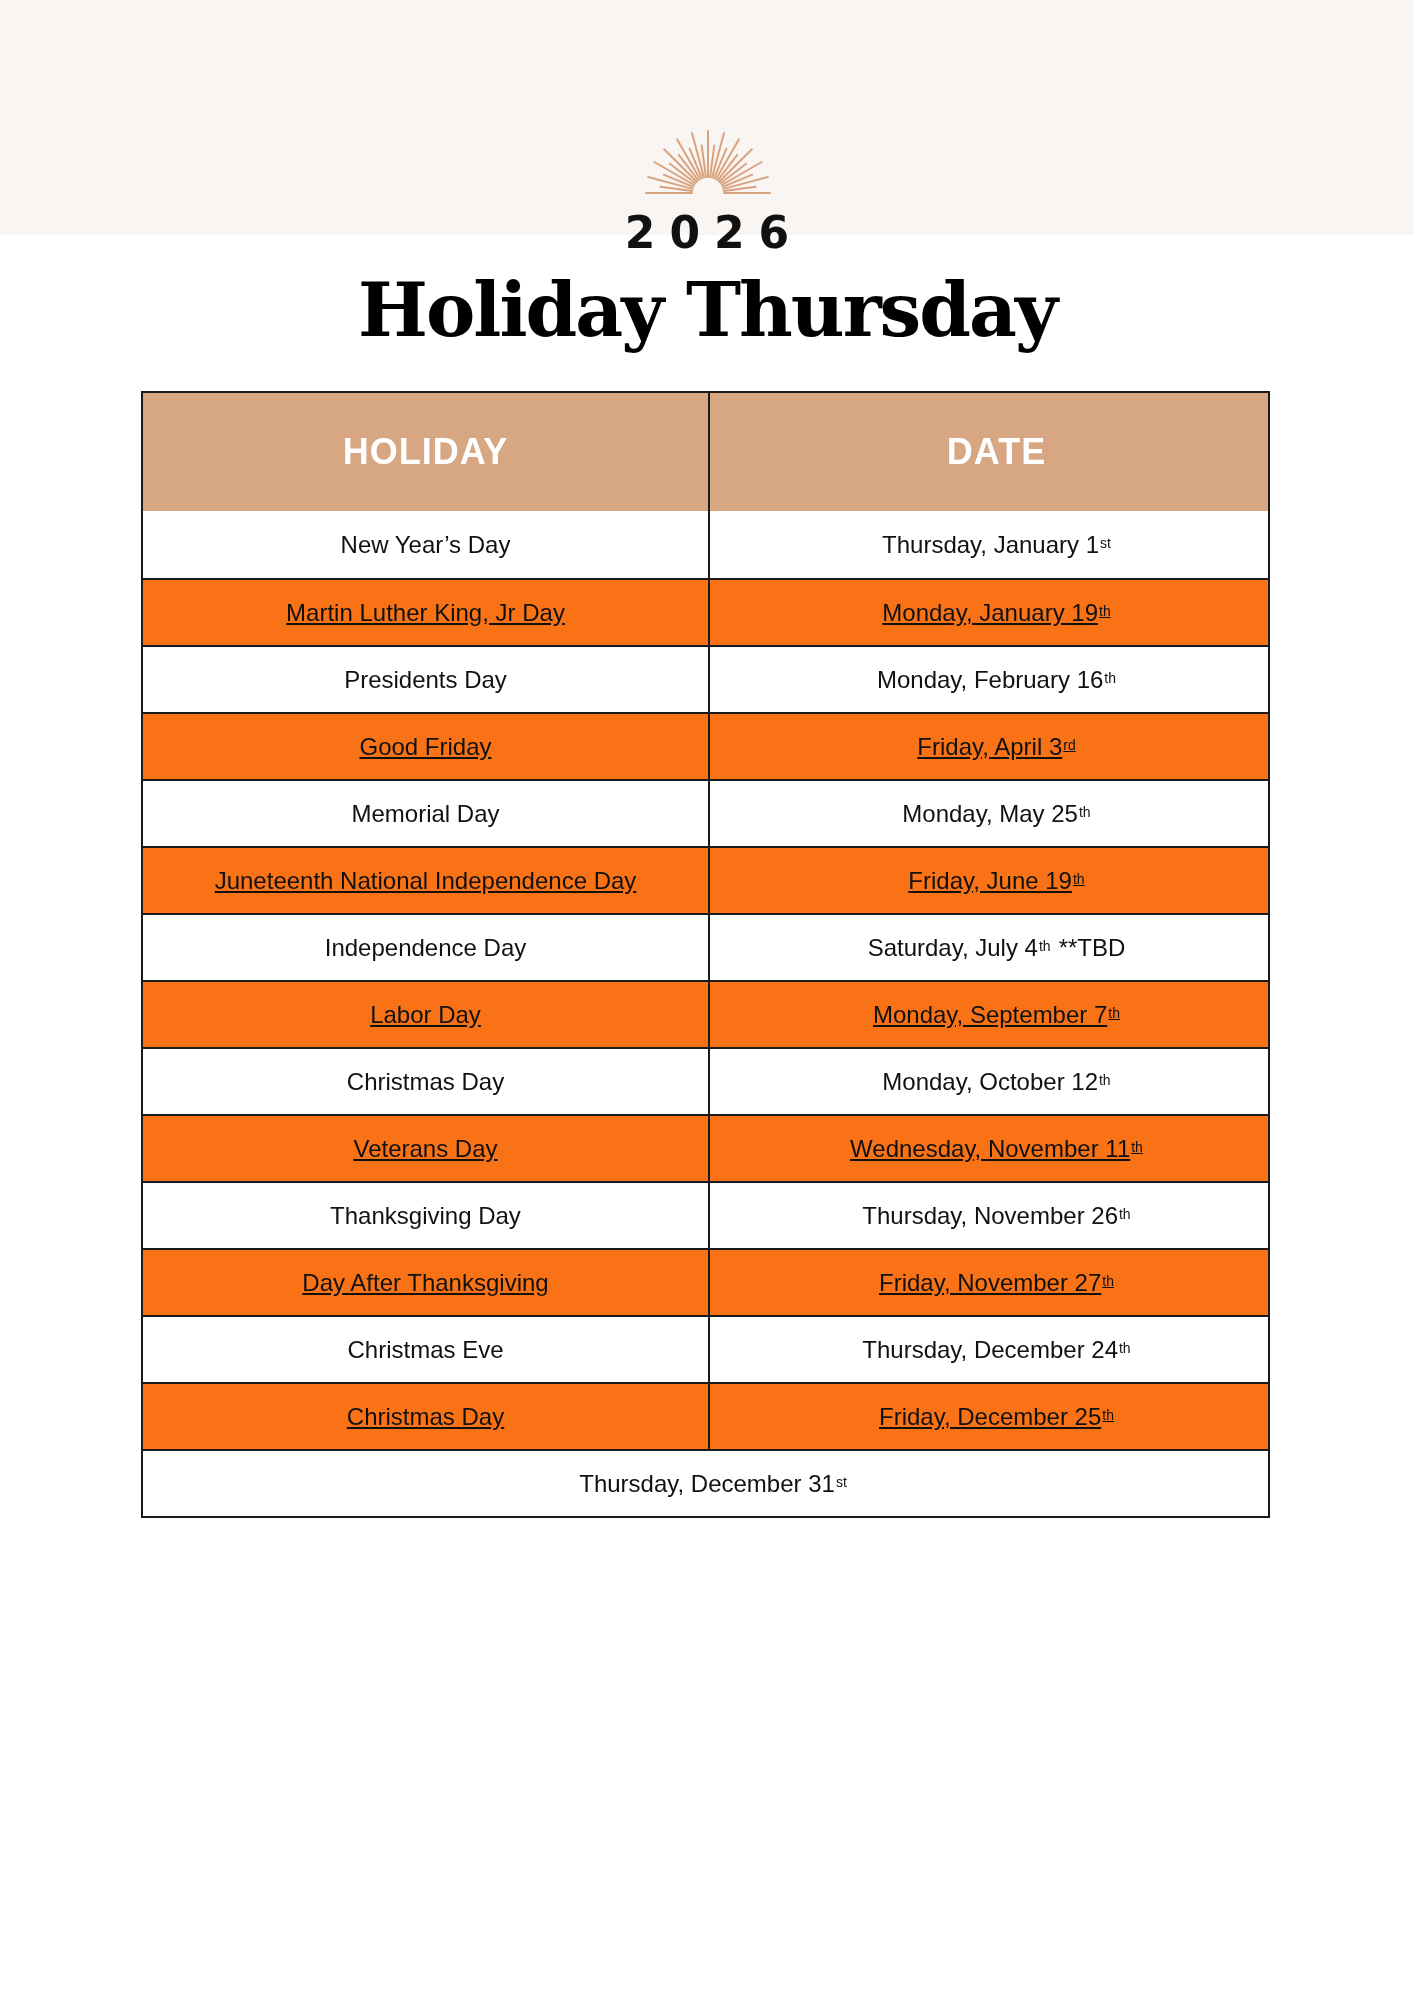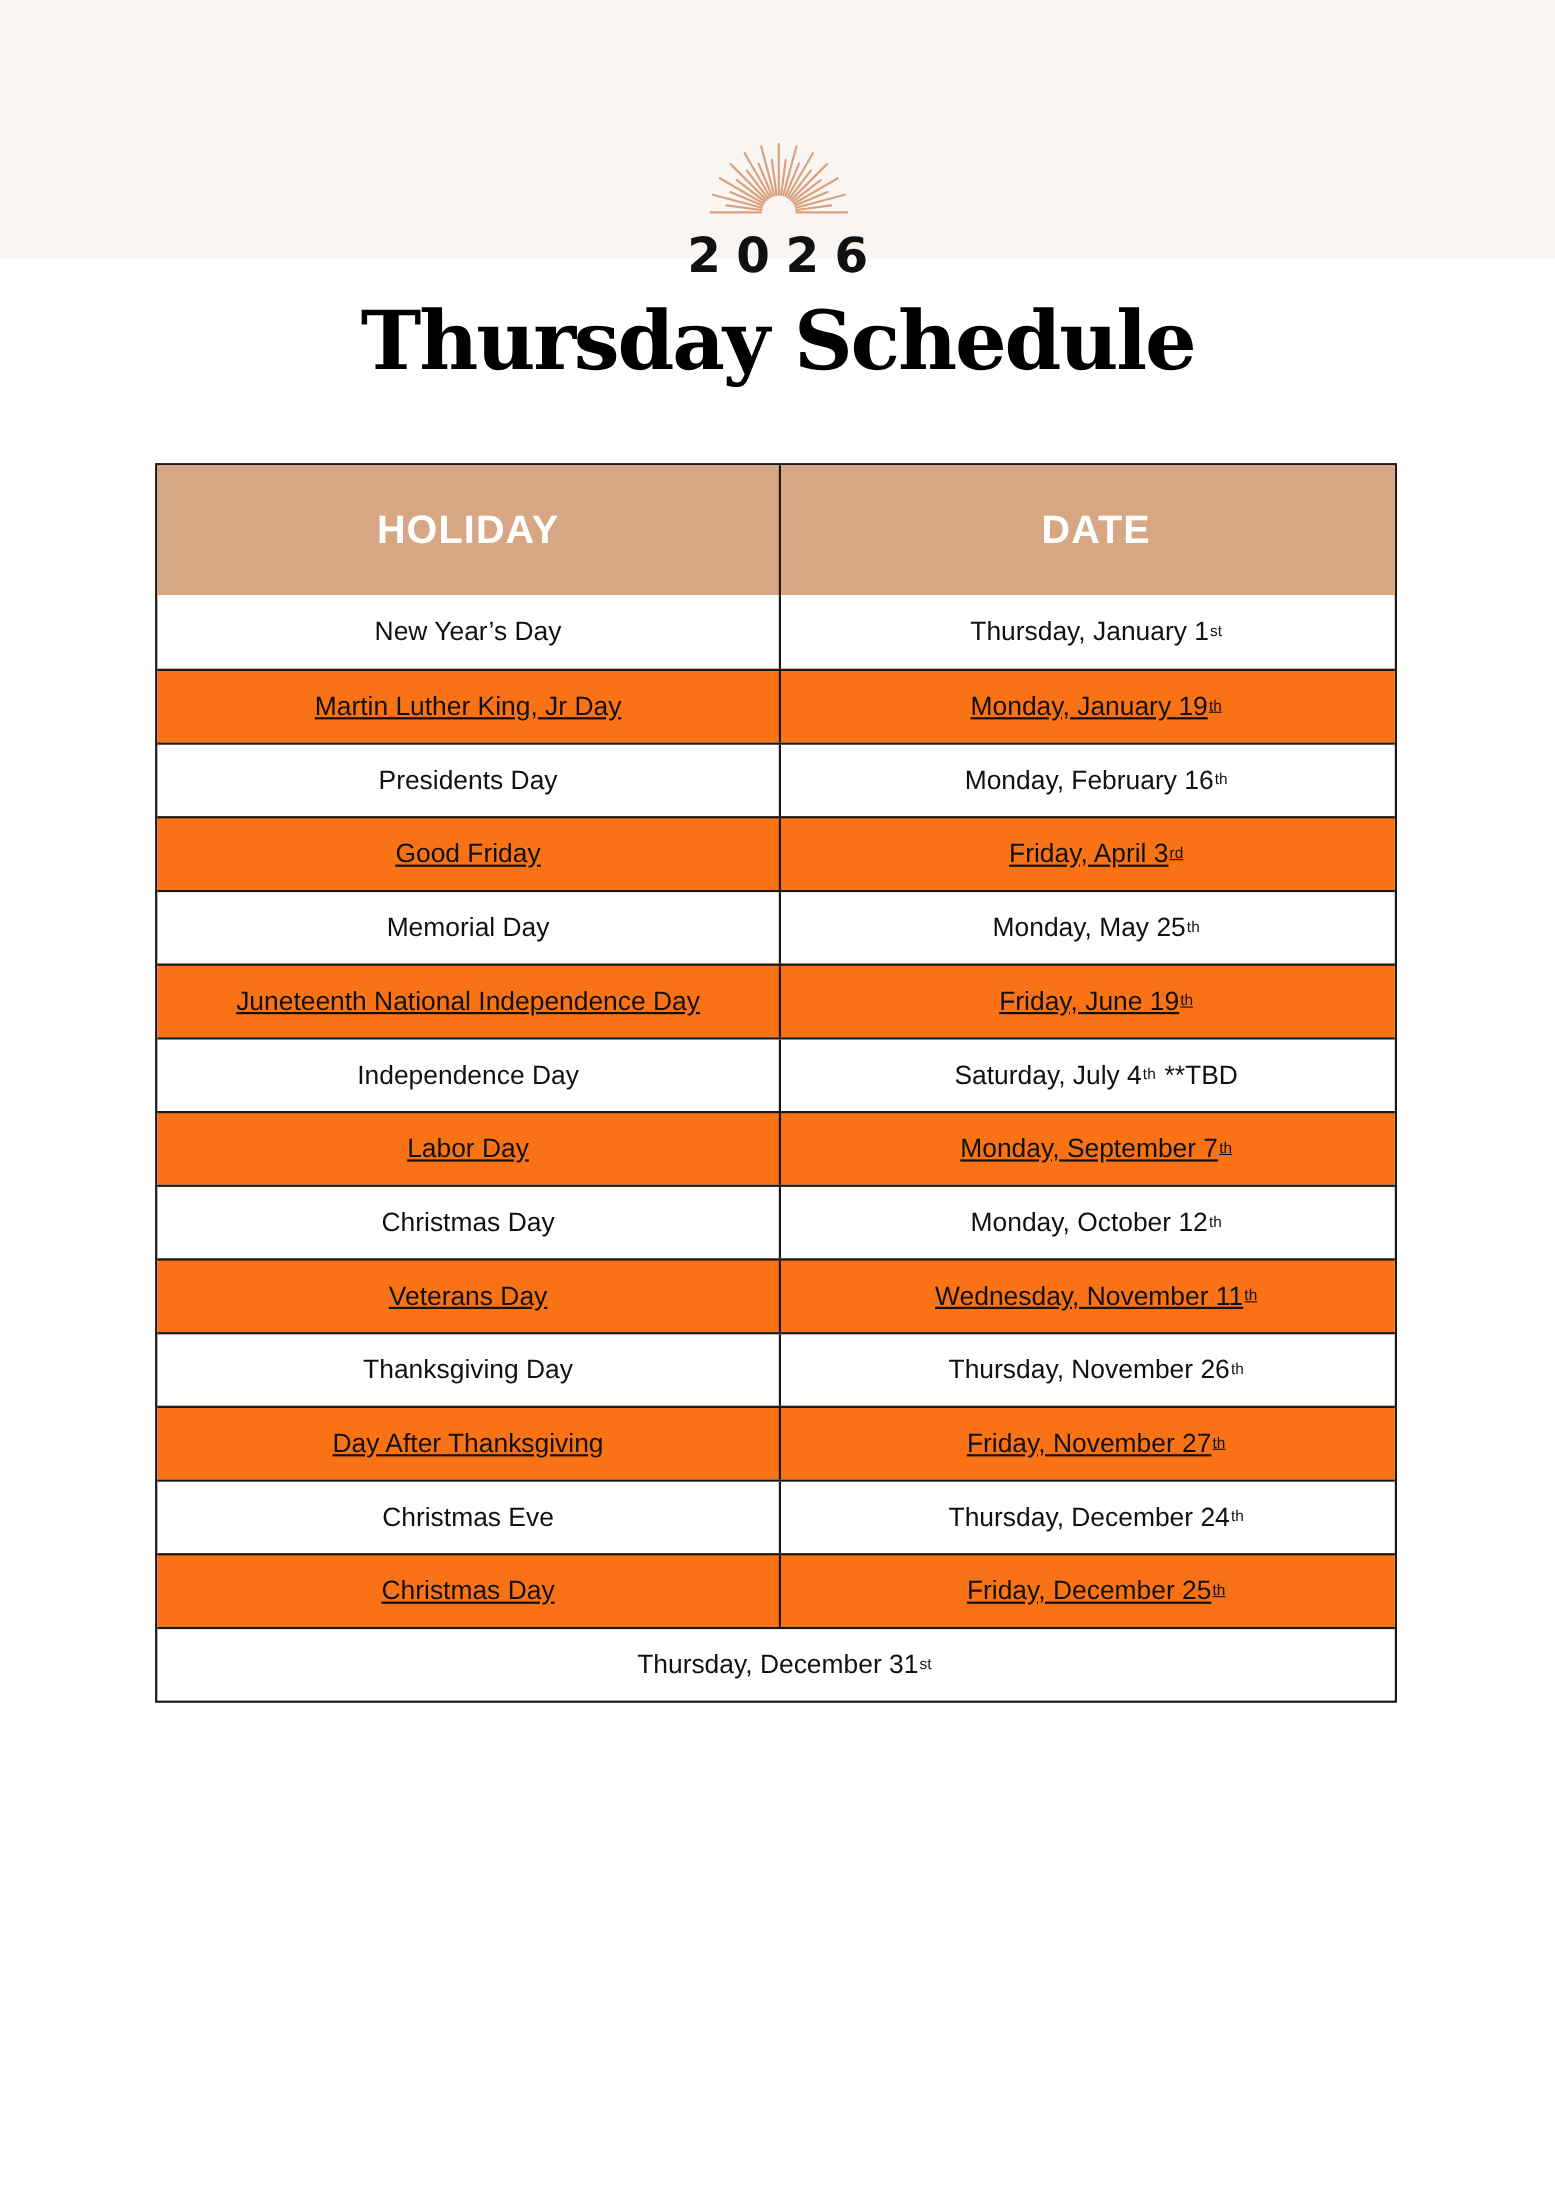--- a/index.html
+++ b/index.html
@@ -22,21 +22,21 @@
       font-family: "DejaVu Sans", sans-serif; font-weight: bold; color: #111;
       line-height: 60px;
     }
     .title {
       position: absolute; left: 0; width: 1414px; top: 265px;
       text-align: center; font-size: 74px; line-height: 90px;
       font-family: "DejaVu Serif", serif; font-weight: bold; color: #000;
       letter-spacing: -2px;
     }
     .table {
-      position: absolute; left: 141px; top: 421px; width: 1129px;
+      position: absolute; left: 141px; top: 391px; width: 1129px;
       border: 2px solid #1a1a1a; box-sizing: border-box;
       border-collapse: collapse;
     }
     .row { display: flex; height: 67px; border-top: 2px solid #1a1a1a; box-sizing: border-box; }
     .row:first-child { border-top: none; }
     .row.header { height: 118px; background: #D7A683; }
     .row.alt { background: #f97316; text-decoration: underline; }
     .cell {
       display: flex; align-items: center; justify-content: center;
       box-sizing: border-box; font-size: 24px; color: #111;
@@ -76,21 +76,21 @@
       <line x1="80.7" y1="58.3" x2="106.1" y2="38.8"></line>
       <line x1="81.9" y1="60.0" x2="121.7" y2="37.0"></line>
       <line x1="82.8" y1="61.9" x2="112.3" y2="49.6"></line>
       <line x1="83.5" y1="63.9" x2="127.9" y2="52.0"></line>
       <line x1="83.9" y1="65.9" x2="115.6" y2="61.7"></line>
       <line x1="84.0" y1="68.0" x2="130.0" y2="68.0"></line>
     </g>
 </svg>
 
 <div class="year">2026</div>
-<div class="title">Thursday Schedule</div>
+<div class="title">Holiday Thursday</div>
 
 <div class="table">
   <div class="row header">
     <div class="cell col1">HOLIDAY</div>
     <div class="cell col2">DATE</div>
   </div>
   <div id="rows-container">
       <div class="row">
         <div class="cell col1">New Year’s Day</div>
         <div class="cell col2">

